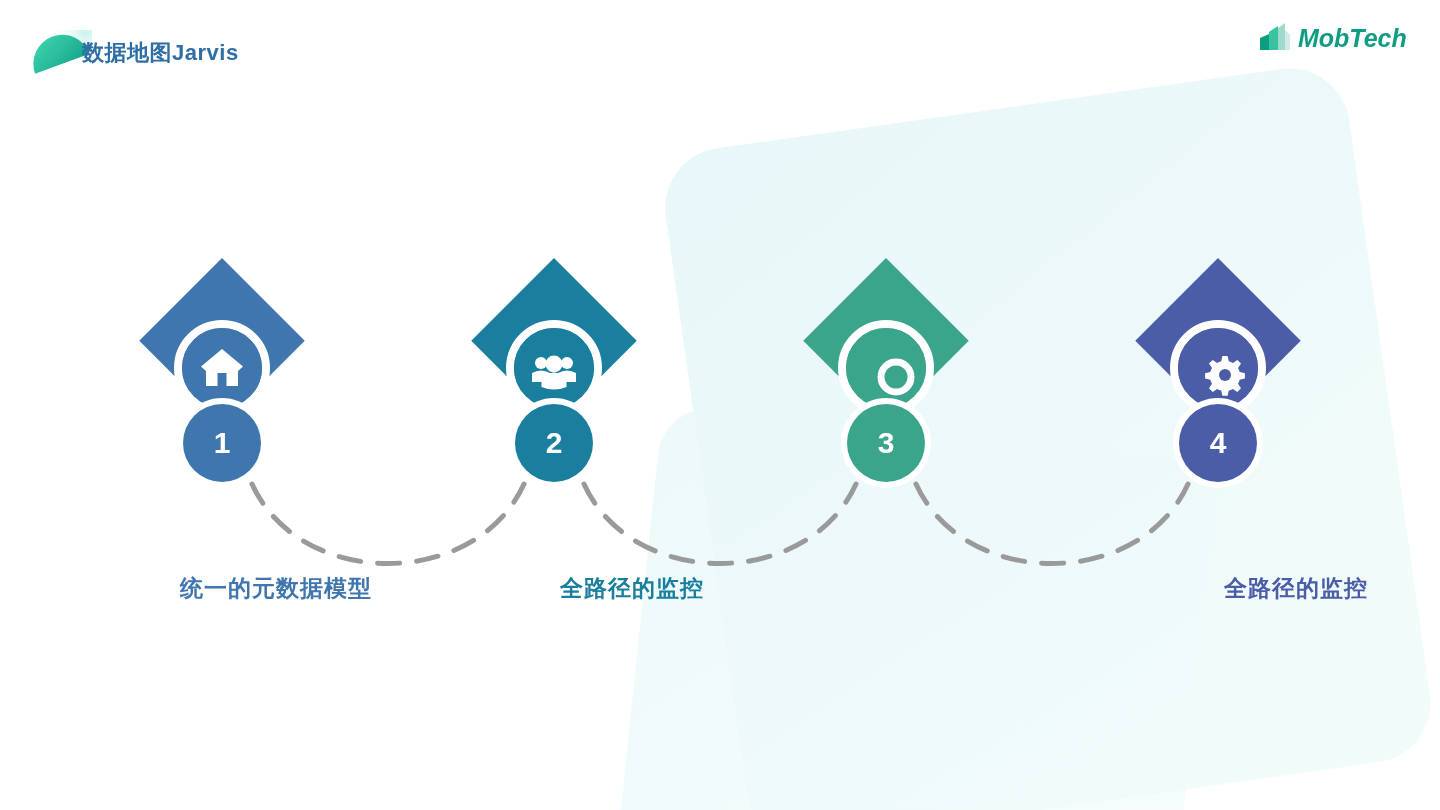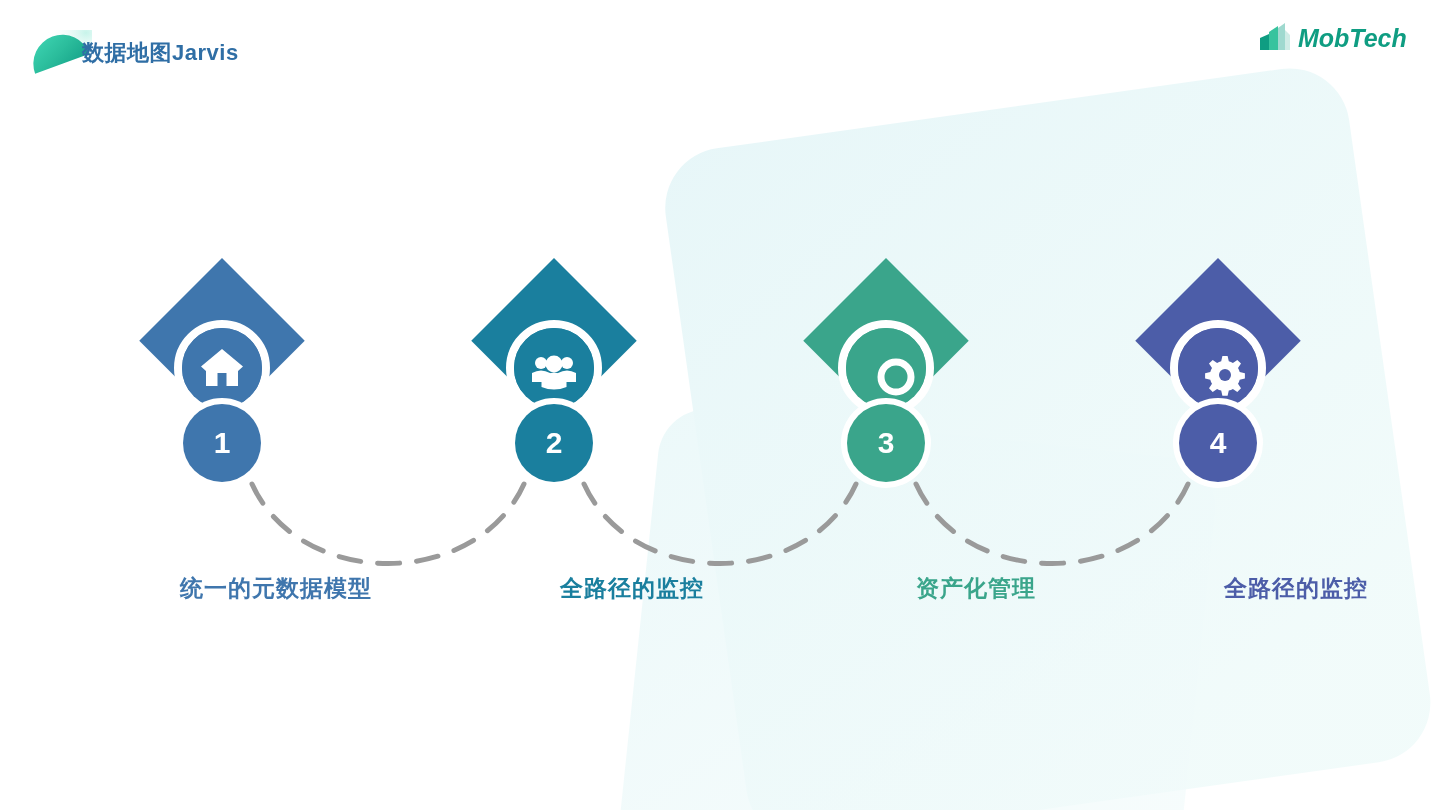--- a/index.html
+++ b/index.html
@@ -167,21 +167,20 @@
         <circle cx="150" cy="113" r="44" fill="none" stroke="#ffffff" stroke-width="8"></circle>
         <circle cx="150" cy="113" r="40" fill="#3aa58b"></circle>
 
         <g transform="translate(160,122)">
           <circle cx="0" cy="0" r="15" fill="none" stroke="#ffffff" stroke-width="7"></circle>
         </g>
       </svg>
       <div class="num-badge" style="left:111px;background:#3aa58b;">
         <span>3</span>
       </div>
-      <div class="step-label" style="color:#3aa58b;">资产化管理</div>
     </div>
 
     <div class="step" style="left:1068px;">
       <svg class="art" viewBox="0 0 300 250" xmlns="http://www.w3.org/2000/svg">
         <g transform="rotate(45 150 85)">
           <rect x="92" y="27" width="117" height="117" fill="#4c5da8"></rect>
         </g>
         <circle cx="150" cy="113" r="44" fill="none" stroke="#ffffff" stroke-width="8"></circle>
         <circle cx="150" cy="113" r="40" fill="#4c5da8"></circle>
 

